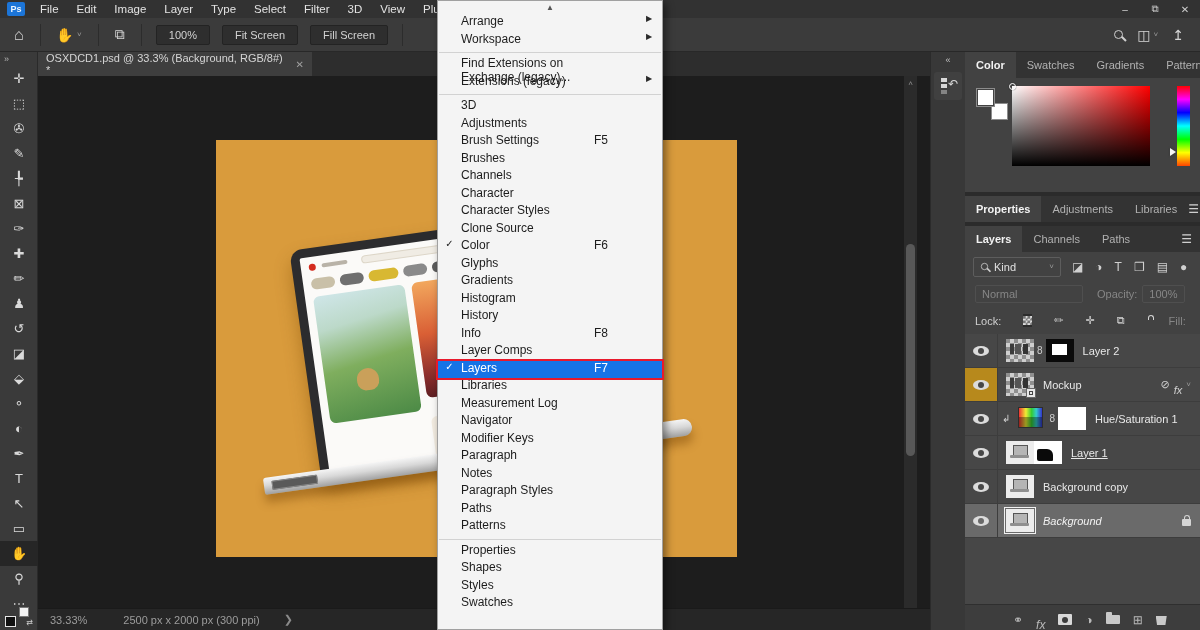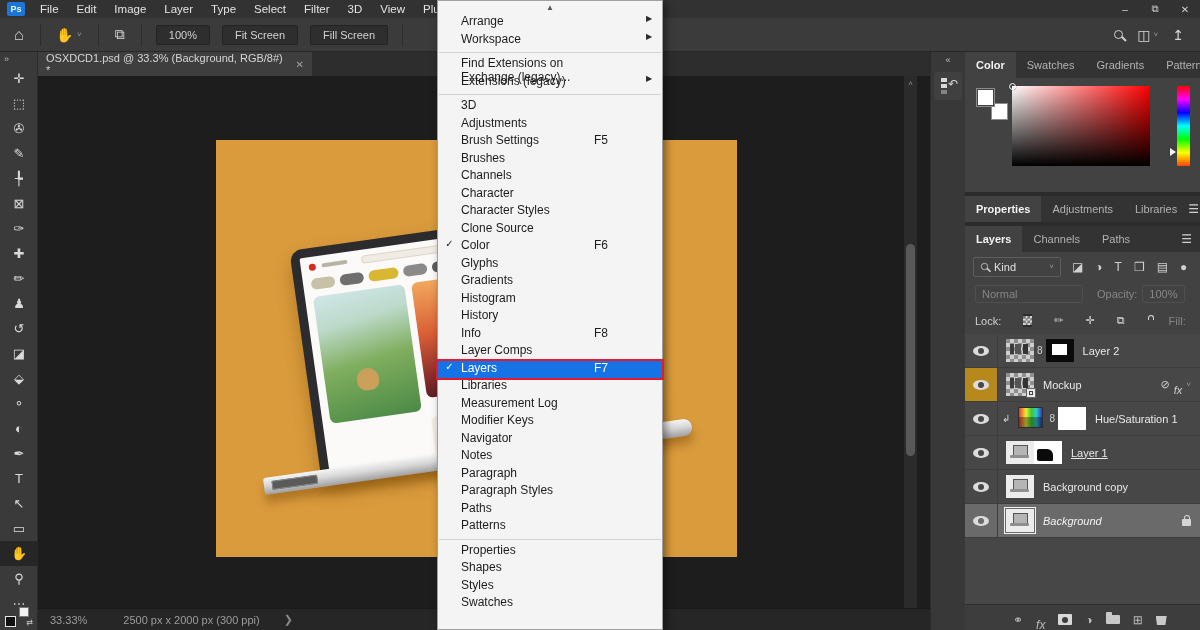--- a/index.html
+++ b/index.html
@@ -643,44 +643,44 @@
         <span class="sub"></span>
       </div>
       <div class="menu-item">
         <span class="chk"></span>
         <span class="lbl">Measurement Log</span>
         <span class="sc"></span>
         <span class="sub"></span>
       </div>
       <div class="menu-item">
         <span class="chk"></span>
+        <span class="lbl">Navigator</span>
+        <span class="sc"></span>
+        <span class="sub"></span>
+      </div>
+      <div class="menu-item">
+        <span class="chk"></span>
         <span class="lbl">Modifier Keys</span>
         <span class="sc"></span>
         <span class="sub"></span>
       </div>
       <div class="menu-item">
         <span class="chk"></span>
-        <span class="lbl">Navigator</span>
+        <span class="lbl">Paragraph</span>
         <span class="sc"></span>
         <span class="sub"></span>
       </div>
       <div class="menu-item">
         <span class="chk"></span>
         <span class="lbl">Notes</span>
         <span class="sc"></span>
         <span class="sub"></span>
       </div>
       <div class="menu-item">
         <span class="chk"></span>
-        <span class="lbl">Paragraph</span>
-        <span class="sc"></span>
-        <span class="sub"></span>
-      </div>
-      <div class="menu-item">
-        <span class="chk"></span>
         <span class="lbl">Paragraph Styles</span>
         <span class="sc"></span>
         <span class="sub"></span>
       </div>
       <div class="menu-item">
         <span class="chk"></span>
         <span class="lbl">Paths</span>
         <span class="sc"></span>
         <span class="sub"></span>
       </div>

